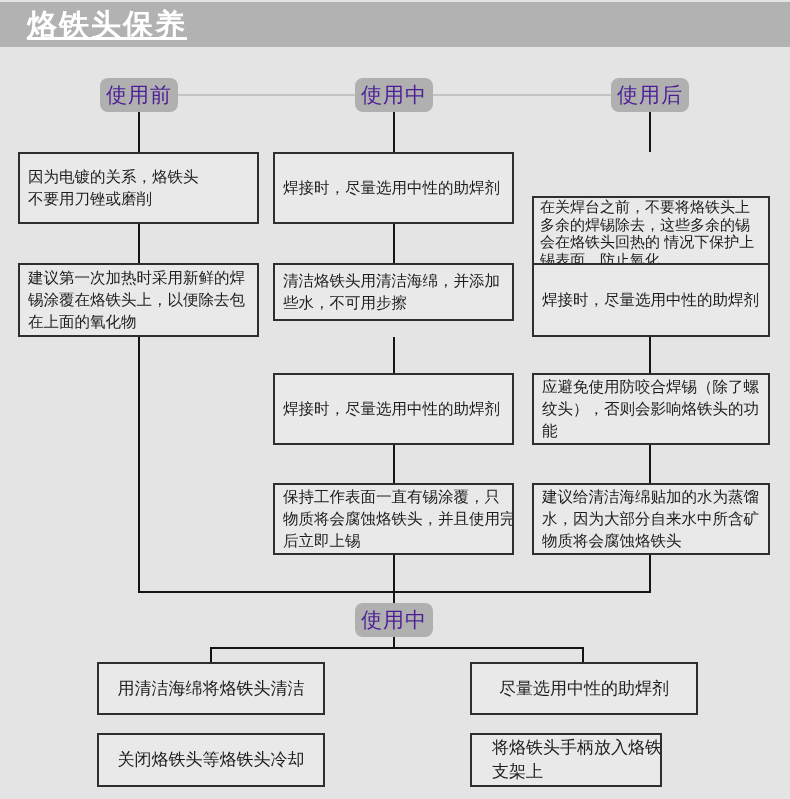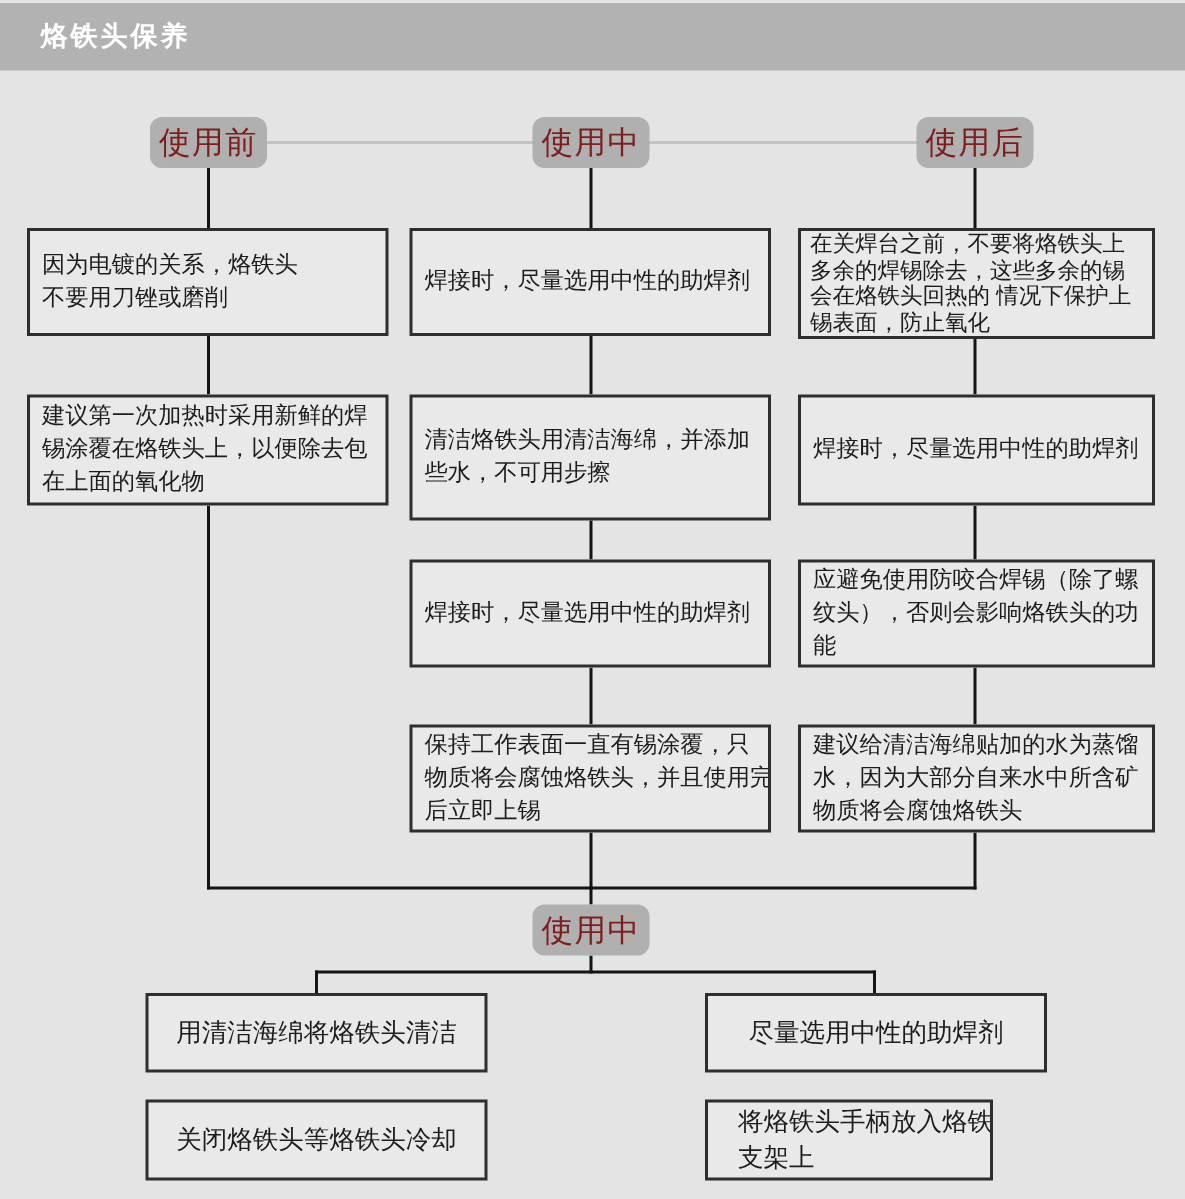--- a/index.html
+++ b/index.html
@@ -4,37 +4,37 @@
 <style>
   html,body{margin:0;padding:0;}
   body{
     width:790px;height:799px;position:relative;overflow:hidden;
     background:#e4e4e4;
     font-family:"Liberation Sans","DejaVu Sans",sans-serif;
   }
   .titlebar{
     position:absolute;left:0;top:2px;width:790px;height:45px;
     background:#b2b2b2;color:#ffffff;
-    font-size:18px;font-weight:bold;line-height:45px;
-    padding-left:27px;box-sizing:border-box;letter-spacing:2px;
+    font-size:30px;font-weight:bold;line-height:45px;
+    padding-left:27px;box-sizing:border-box;letter-spacing:2px;text-decoration:underline;
   }
   .stage{
     position:absolute;width:78px;height:34px;border-radius:8px;
-    background:#b0b0b0;color:#7f1d1d;font-size:21px;letter-spacing:1px;
+    background:#b0b0b0;color:#4c1d95;font-size:21px;letter-spacing:1px;
     display:flex;align-items:center;justify-content:center;z-index:2;
   }
   .box{
     position:absolute;box-sizing:border-box;
     background:#e9e9e9;border:2px solid #2e2e2e;color:#1c1c1c;
     font-size:15.5px;line-height:22px;white-space:pre;
     display:flex;align-items:center;padding:0 8px;overflow:hidden;z-index:2;
   }
   .box.tc{justify-content:center;padding:0;font-size:17px;}
   .box.bl{font-size:17px;line-height:24px;padding:0 0 0 20px;}
-  .box.dense{font-size:15px;line-height:17.5px;padding:0 6px;}
+  .box.dense{font-size:15px;line-height:17.5px;padding:0 6px;margin-top:44px;}
   .vline{position:absolute;width:2px;background:#141414;z-index:1;}
   .hline{position:absolute;height:2px;background:#141414;z-index:1;}
   .hline.light{background:#c3c3c3;z-index:0;}
 </style>
 </head>
 <body>
 
 <div class="titlebar">烙铁头保养</div>
 
 <div class="hline light" style="left:139px;top:94px;width:511px"></div>
@@ -59,21 +59,21 @@
 <div class="vline" style="left:649px;top:445px;height:38px"></div>
 <div class="vline" style="left:649px;top:555px;height:38px"></div>
 
 <div class="box" style="left:18px;top:152px;width:241px;height:72px">因为电镀的关系，烙铁头
 不要用刀锉或磨削</div>
 <div class="box" style="left:18px;top:263px;width:241px;height:74px">建议第一次加热时采用新鲜的焊
 锡涂覆在烙铁头上，以便除去包
 在上面的氧化物</div>
 
 <div class="box" style="left:273px;top:152px;width:241px;height:72px">焊接时，尽量选用中性的助焊剂</div>
-<div class="box" style="left:273px;top:263px;width:241px;height:84px">清洁烙铁头用清洁海绵，并添加
+<div class="box" style="left:273px;top:263px;width:241px;height:58px">清洁烙铁头用清洁海绵，并添加
 些水，不可用步擦</div>
 <div class="box" style="left:273px;top:373px;width:241px;height:72px">焊接时，尽量选用中性的助焊剂</div>
 <div class="box" style="left:273px;top:483px;width:241px;height:72px">保持工作表面一直有锡涂覆，只
 物质将会腐蚀烙铁头，并且使用完
 后立即上锡</div>
 
 <div class="box dense" style="left:532px;top:152px;width:238px;height:74px">在关焊台之前，不要将烙铁头上
 多余的焊锡除去，这些多余的锡
 会在烙铁头回热的 情况下保护上
 锡表面，防止氧化</div>

